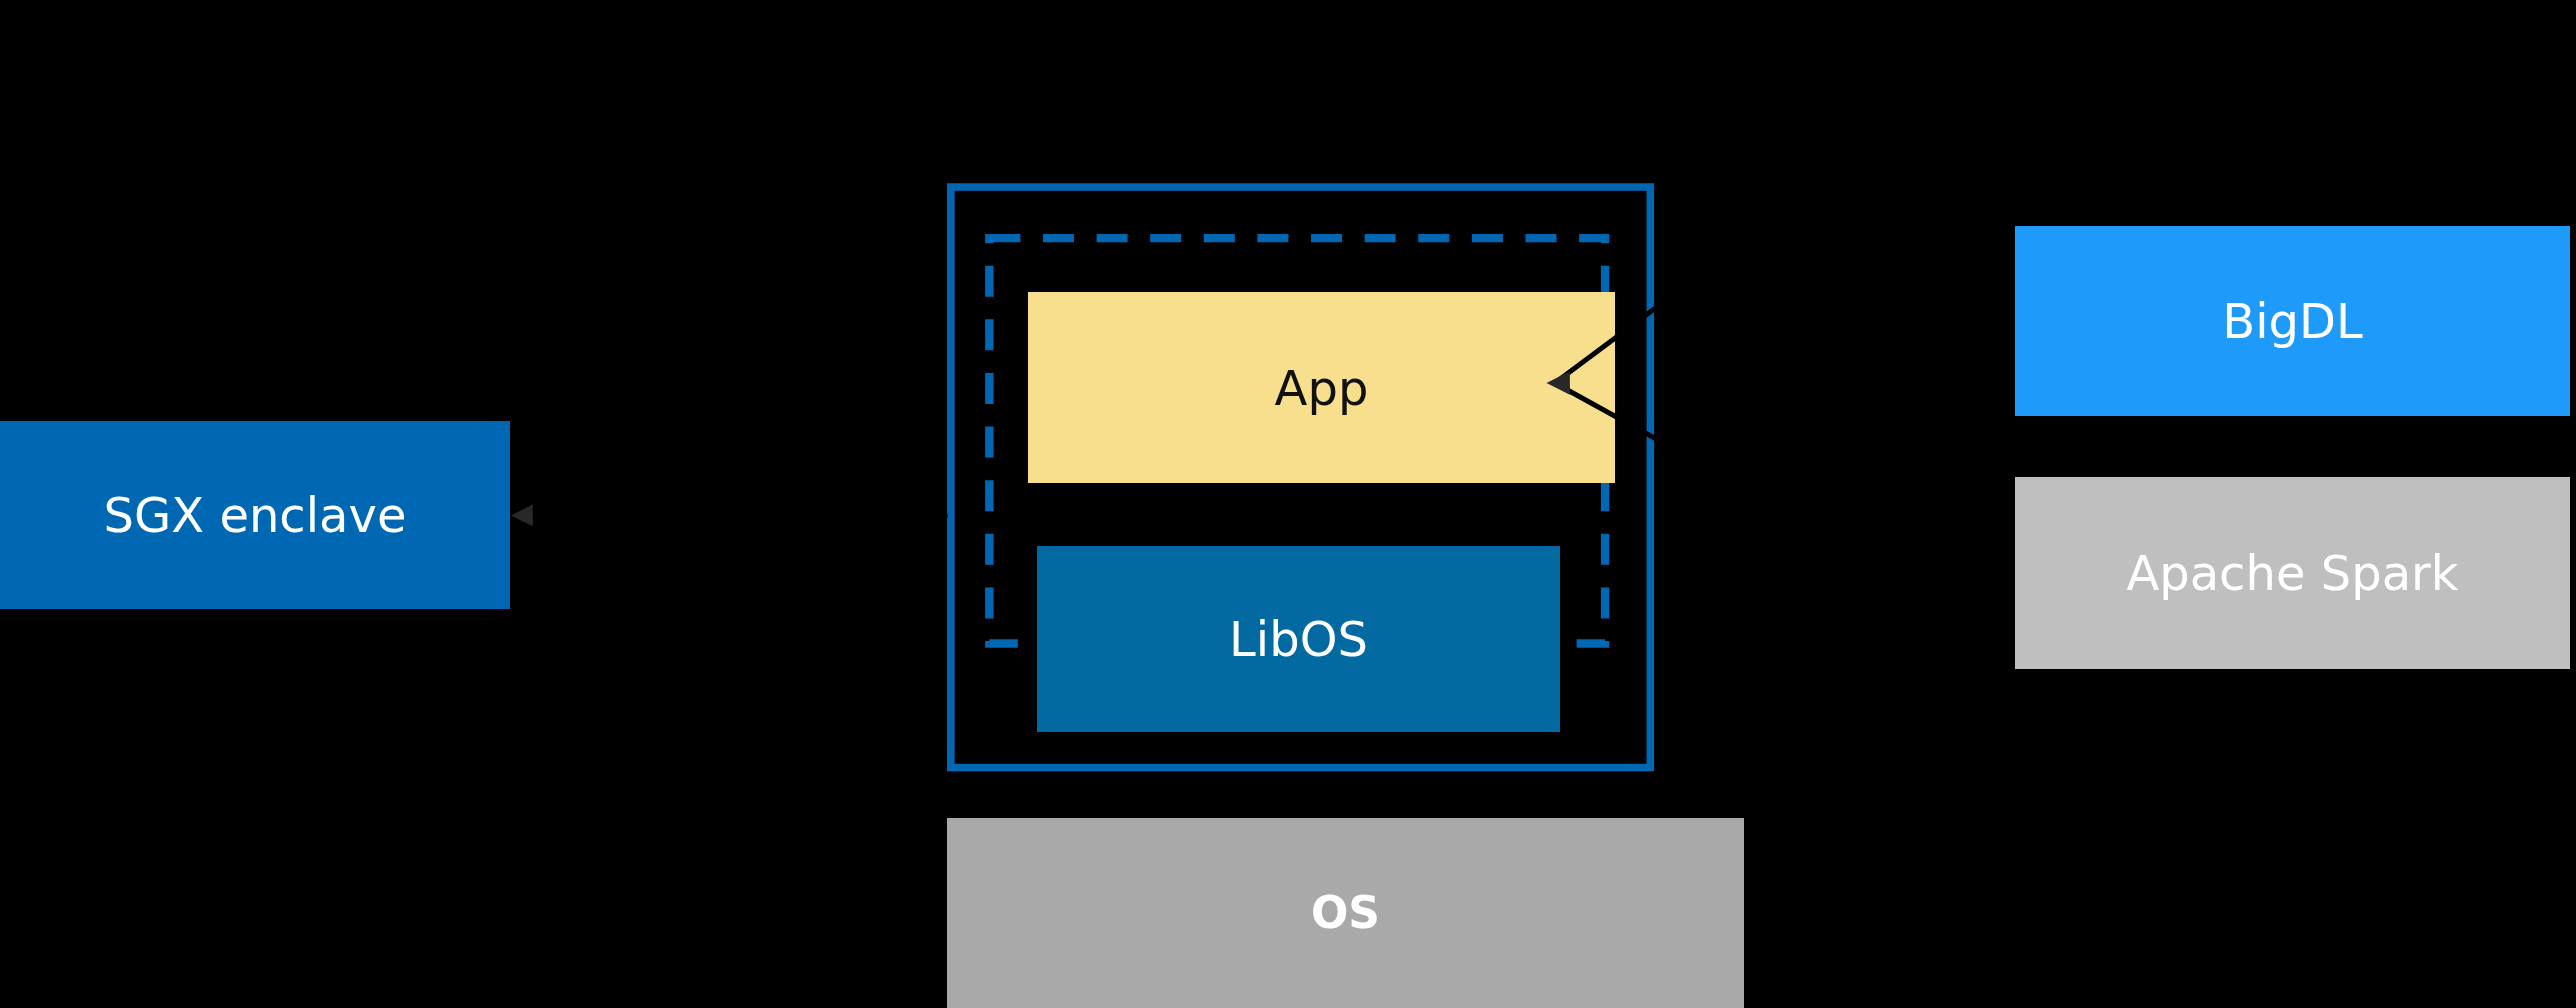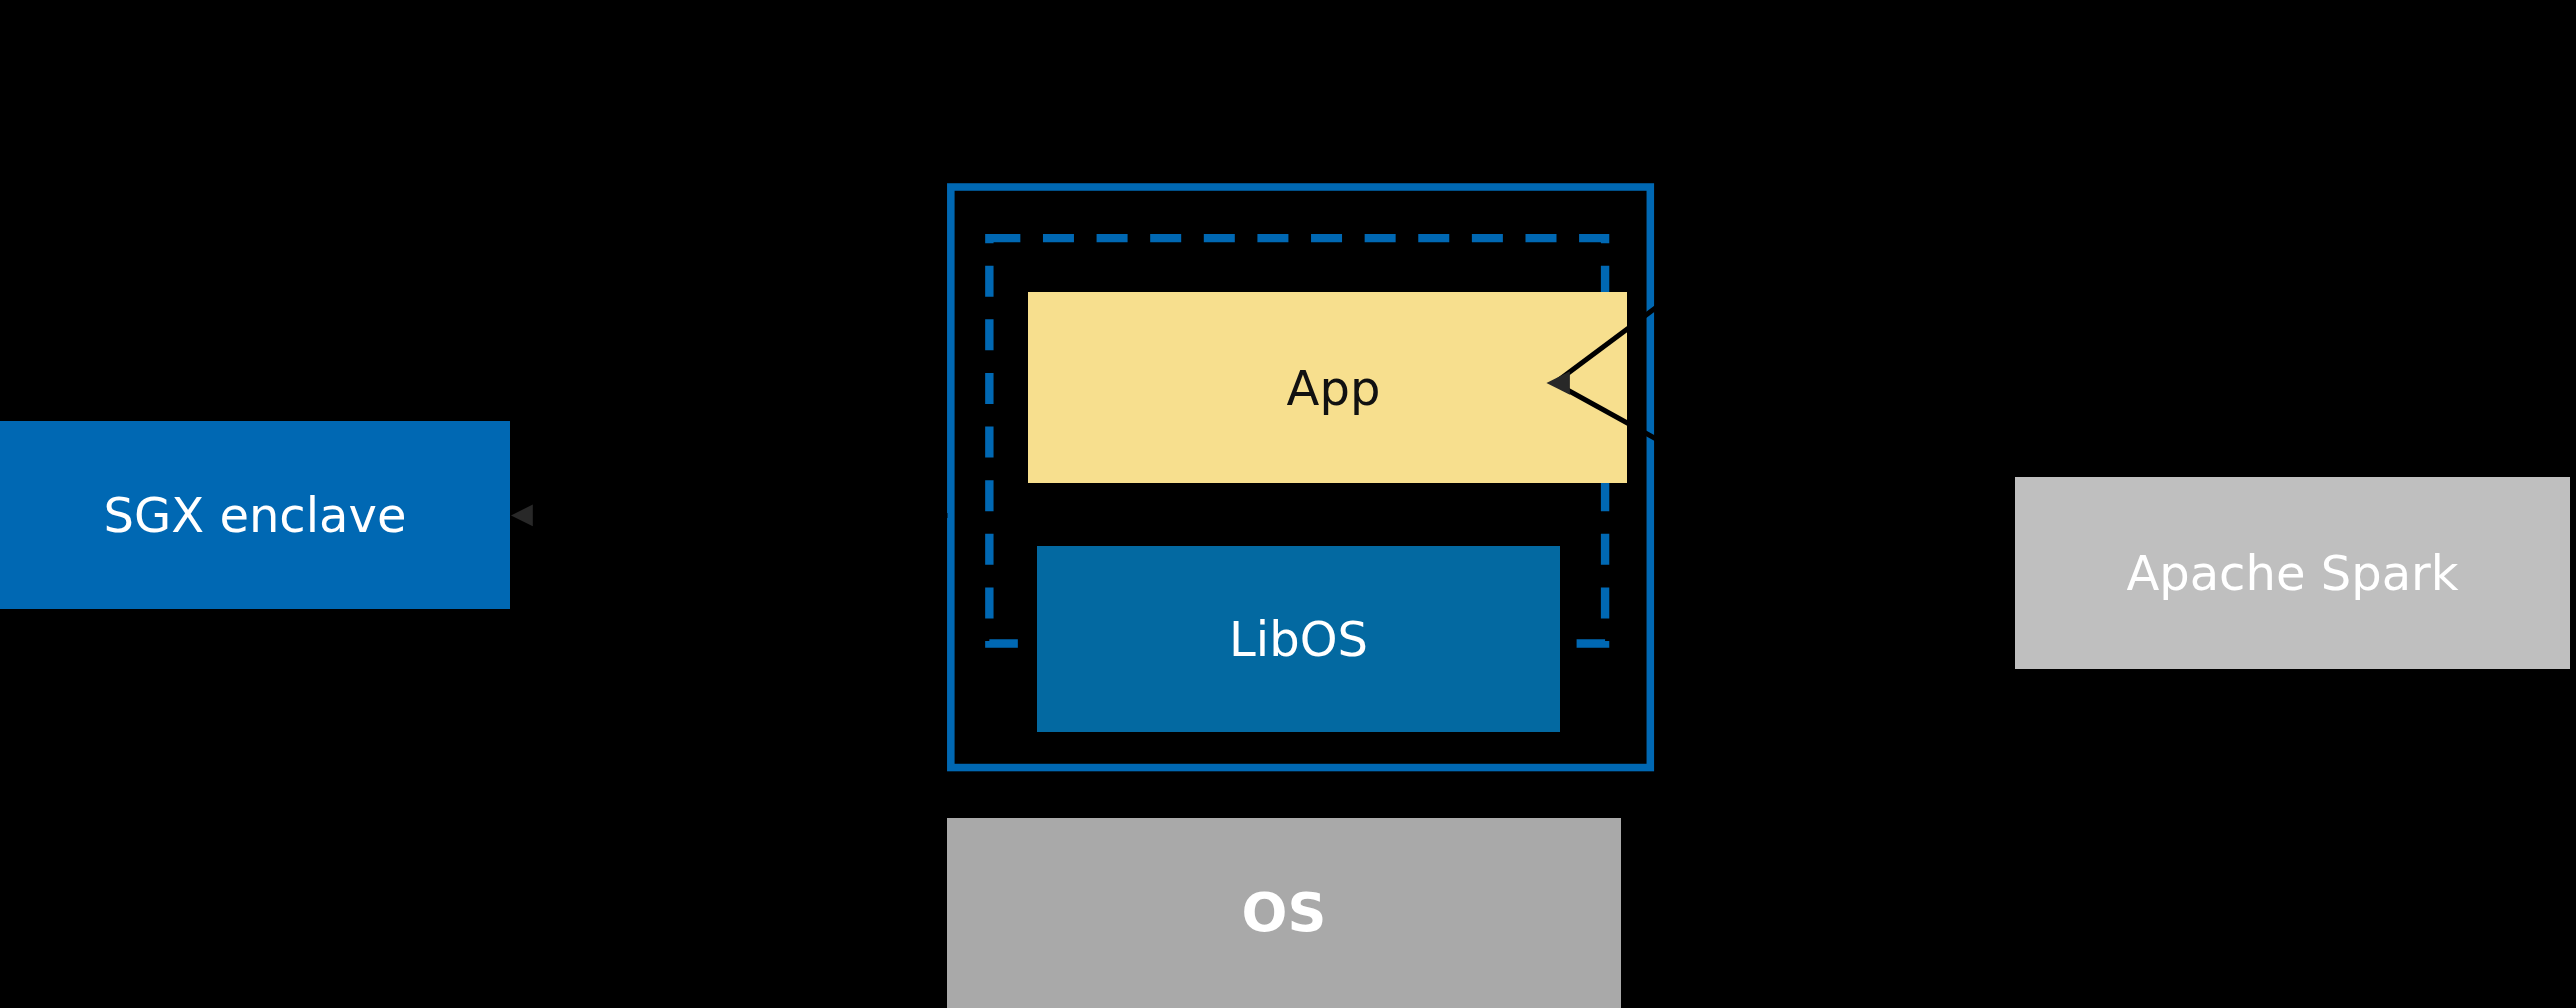--- a/index.html
+++ b/index.html
@@ -13,22 +13,22 @@
   .box{
     position:absolute;
     display:flex;align-items:center;justify-content:center;
     font-size:48px;
     line-height:1;
     letter-spacing:0px;
   }
   
   #sgx-box{left:0;top:421px;width:510px;height:188px;background:#0068B3;color:#ffffff;}
   
-  #os-box{left:947px;top:818px;width:674px;height:190px;background:#A9A9A9;color:#ffffff;font-weight:bold;font-size:54px;}
-  #app-box{left:1028px;top:292px;width:587px;height:191px;background:#F7DF8E;color:#111111;padding-left:12px;}
+  #os-box{left:947px;top:818px;width:797px;height:190px;background:#A9A9A9;color:#ffffff;font-weight:bold;font-size:44px;}
+  #app-box{left:1028px;top:292px;width:587px;height:191px;background:#F7DF8E;color:#111111;}
   #libos-box{left:1037px;top:546px;width:523px;height:186px;background:#0369a1;color:#ffffff;}
   
   #userapps-box{left:2015px;top:1.7px;width:555px;height:188px;background:#F7DF8E;color:#111111;}
   #bigdl-box{left:2015px;top:226px;width:555px;height:190px;background:#1E9AFB;color:#ffffff;}
   #spark-box{left:2015px;top:477px;width:555px;height:192px;background:#BFBFBF;color:#ffffff;}
   svg.layer{position:absolute;left:0;top:0;width:2576px;height:1009px;pointer-events:none;}
   #frame-layer{z-index:1;}
   .fill-box{z-index:2;}
   #connector-layer{z-index:3;}
 </style>
@@ -52,20 +52,23 @@
 
   <div class="box fill-box" id="libos-box">
     <span>LibOS</span>
   </div>
 
   <div class="box fill-box" id="os-box">
     <span>OS</span>
   </div>
 
 
+  <div class="box fill-box" id="bigdl-box">
+    <span>BigDL</span>
+  </div>
 
   <div class="box fill-box" id="spark-box">
     <span>Apache Spark</span>
   </div>
 
   <svg class="layer" id="connector-layer" viewBox="0 0 3075 1204">
 
     <line x1="1131" y1="615" x2="628" y2="615" stroke="#000000" stroke-width="6"></line>
     <polygon points="610,615 636,602 636,628" fill="#282828"></polygon>
 

